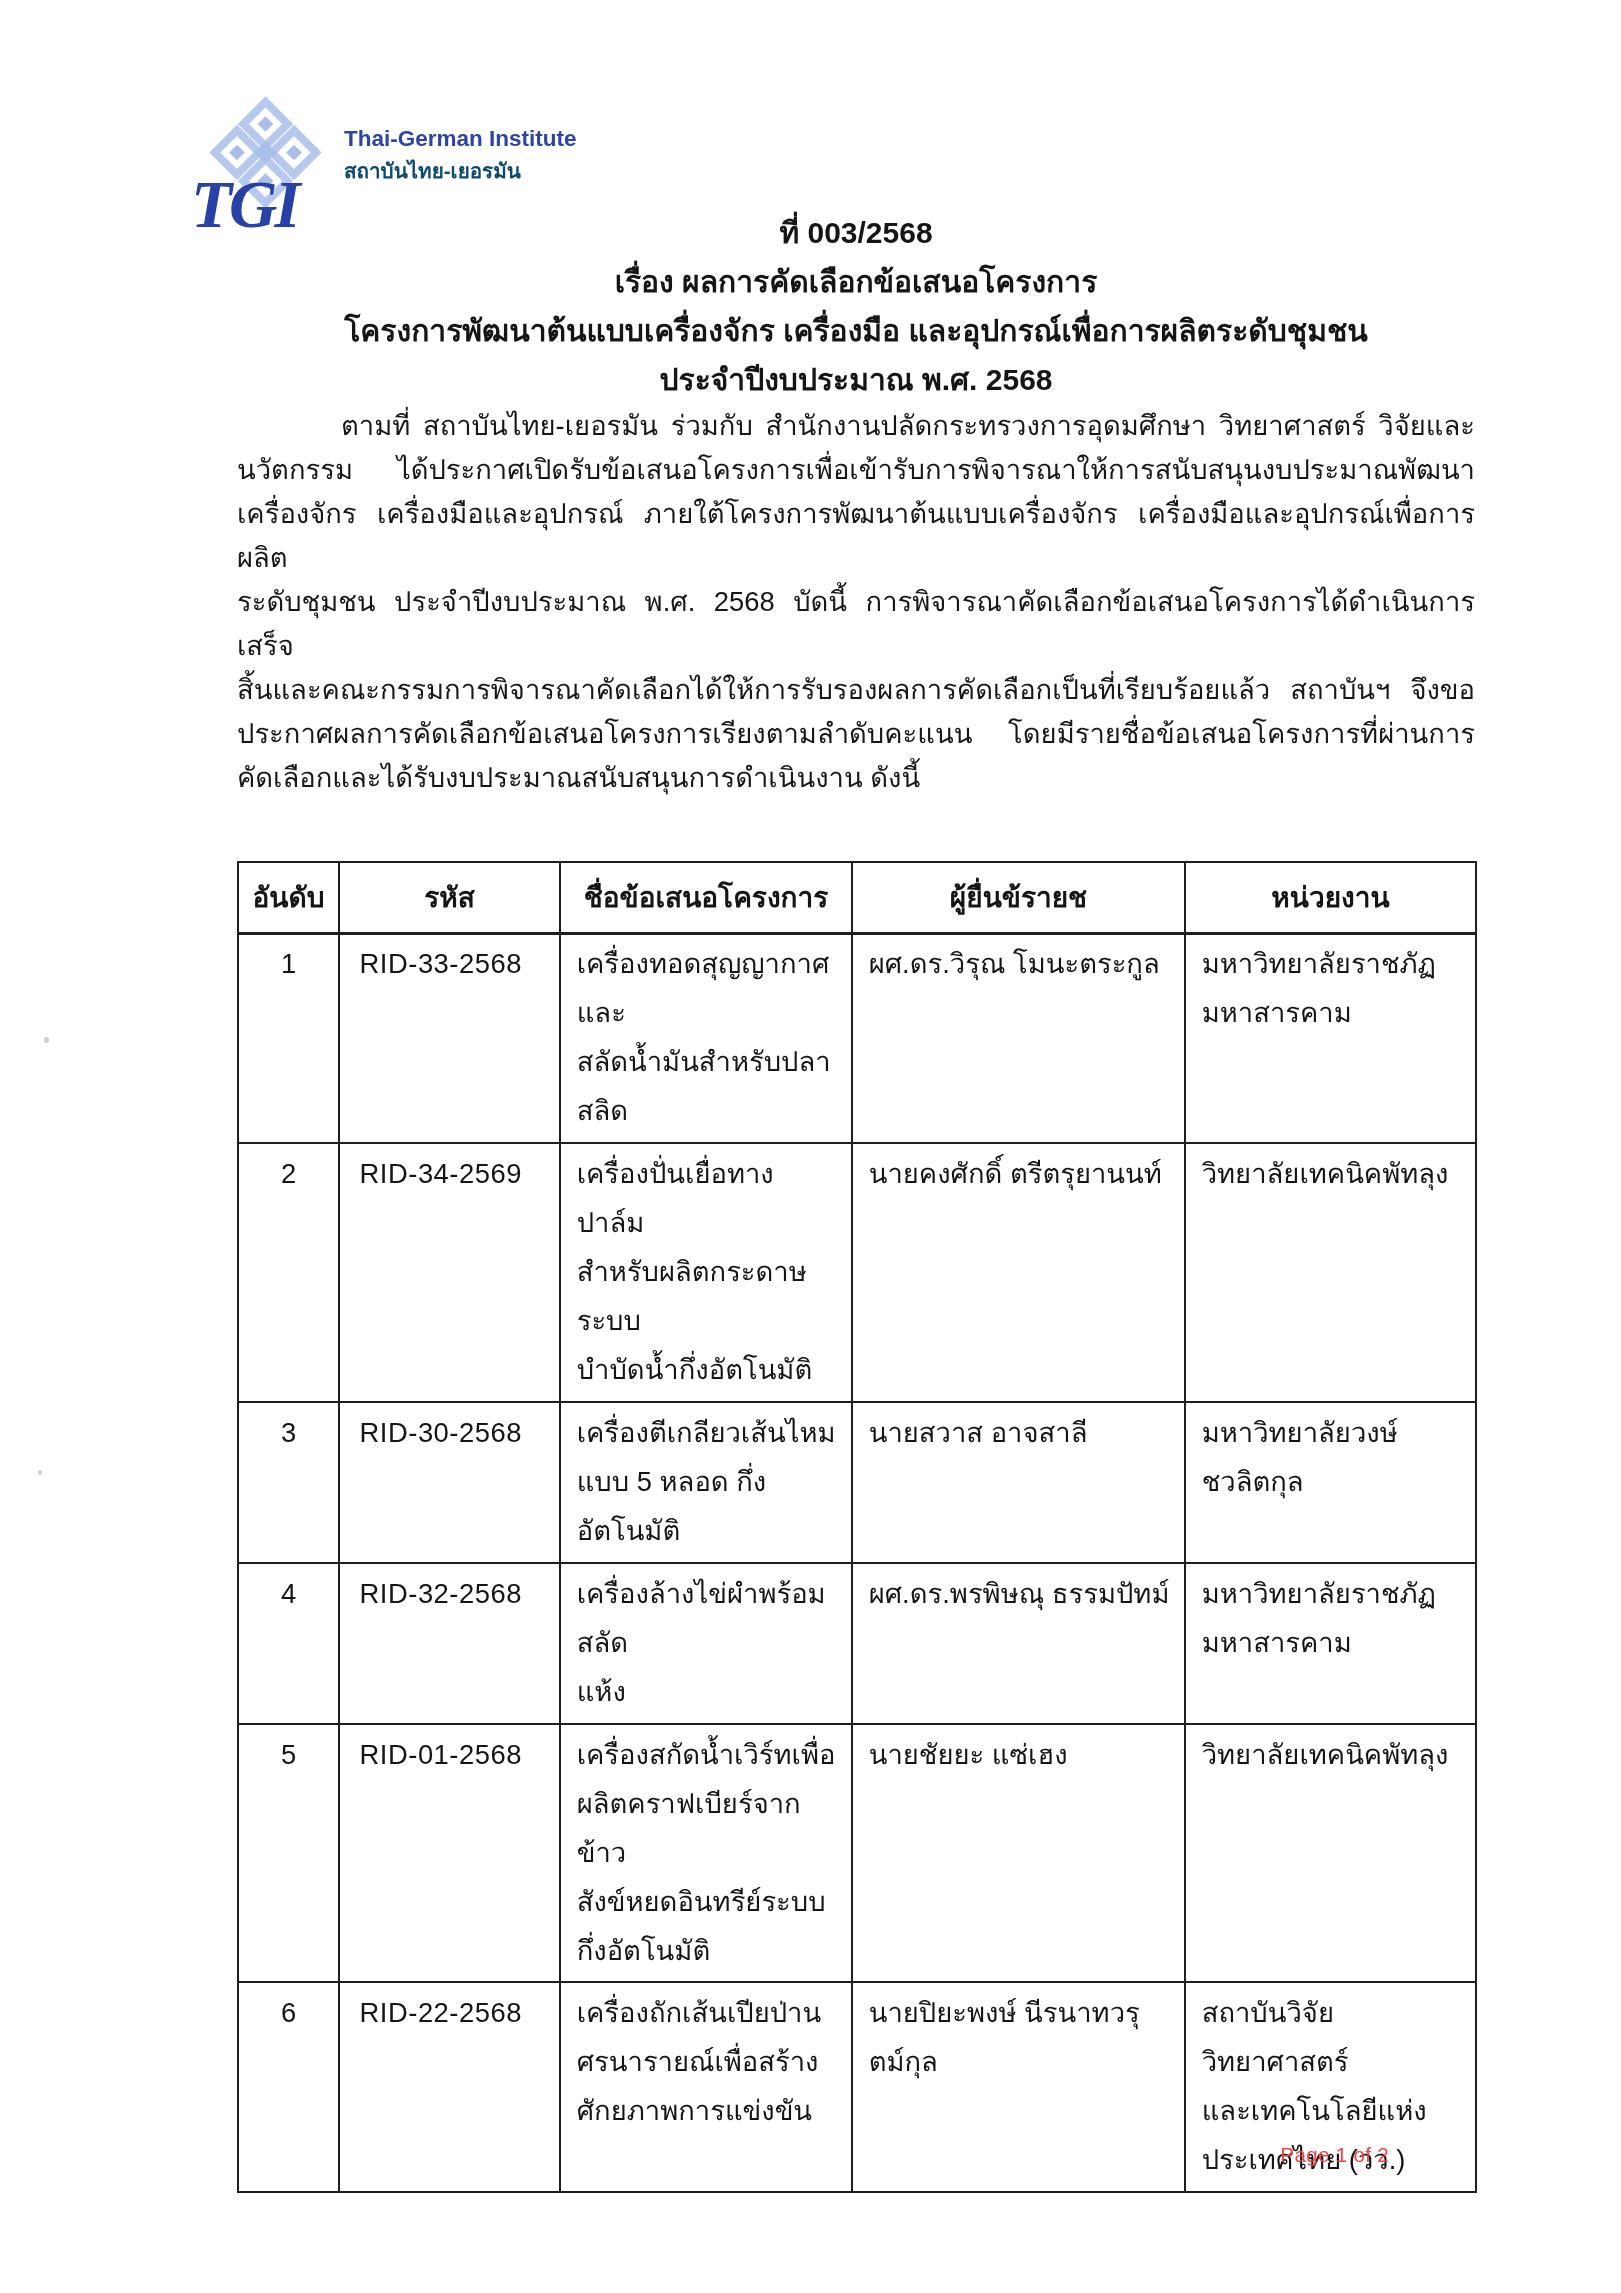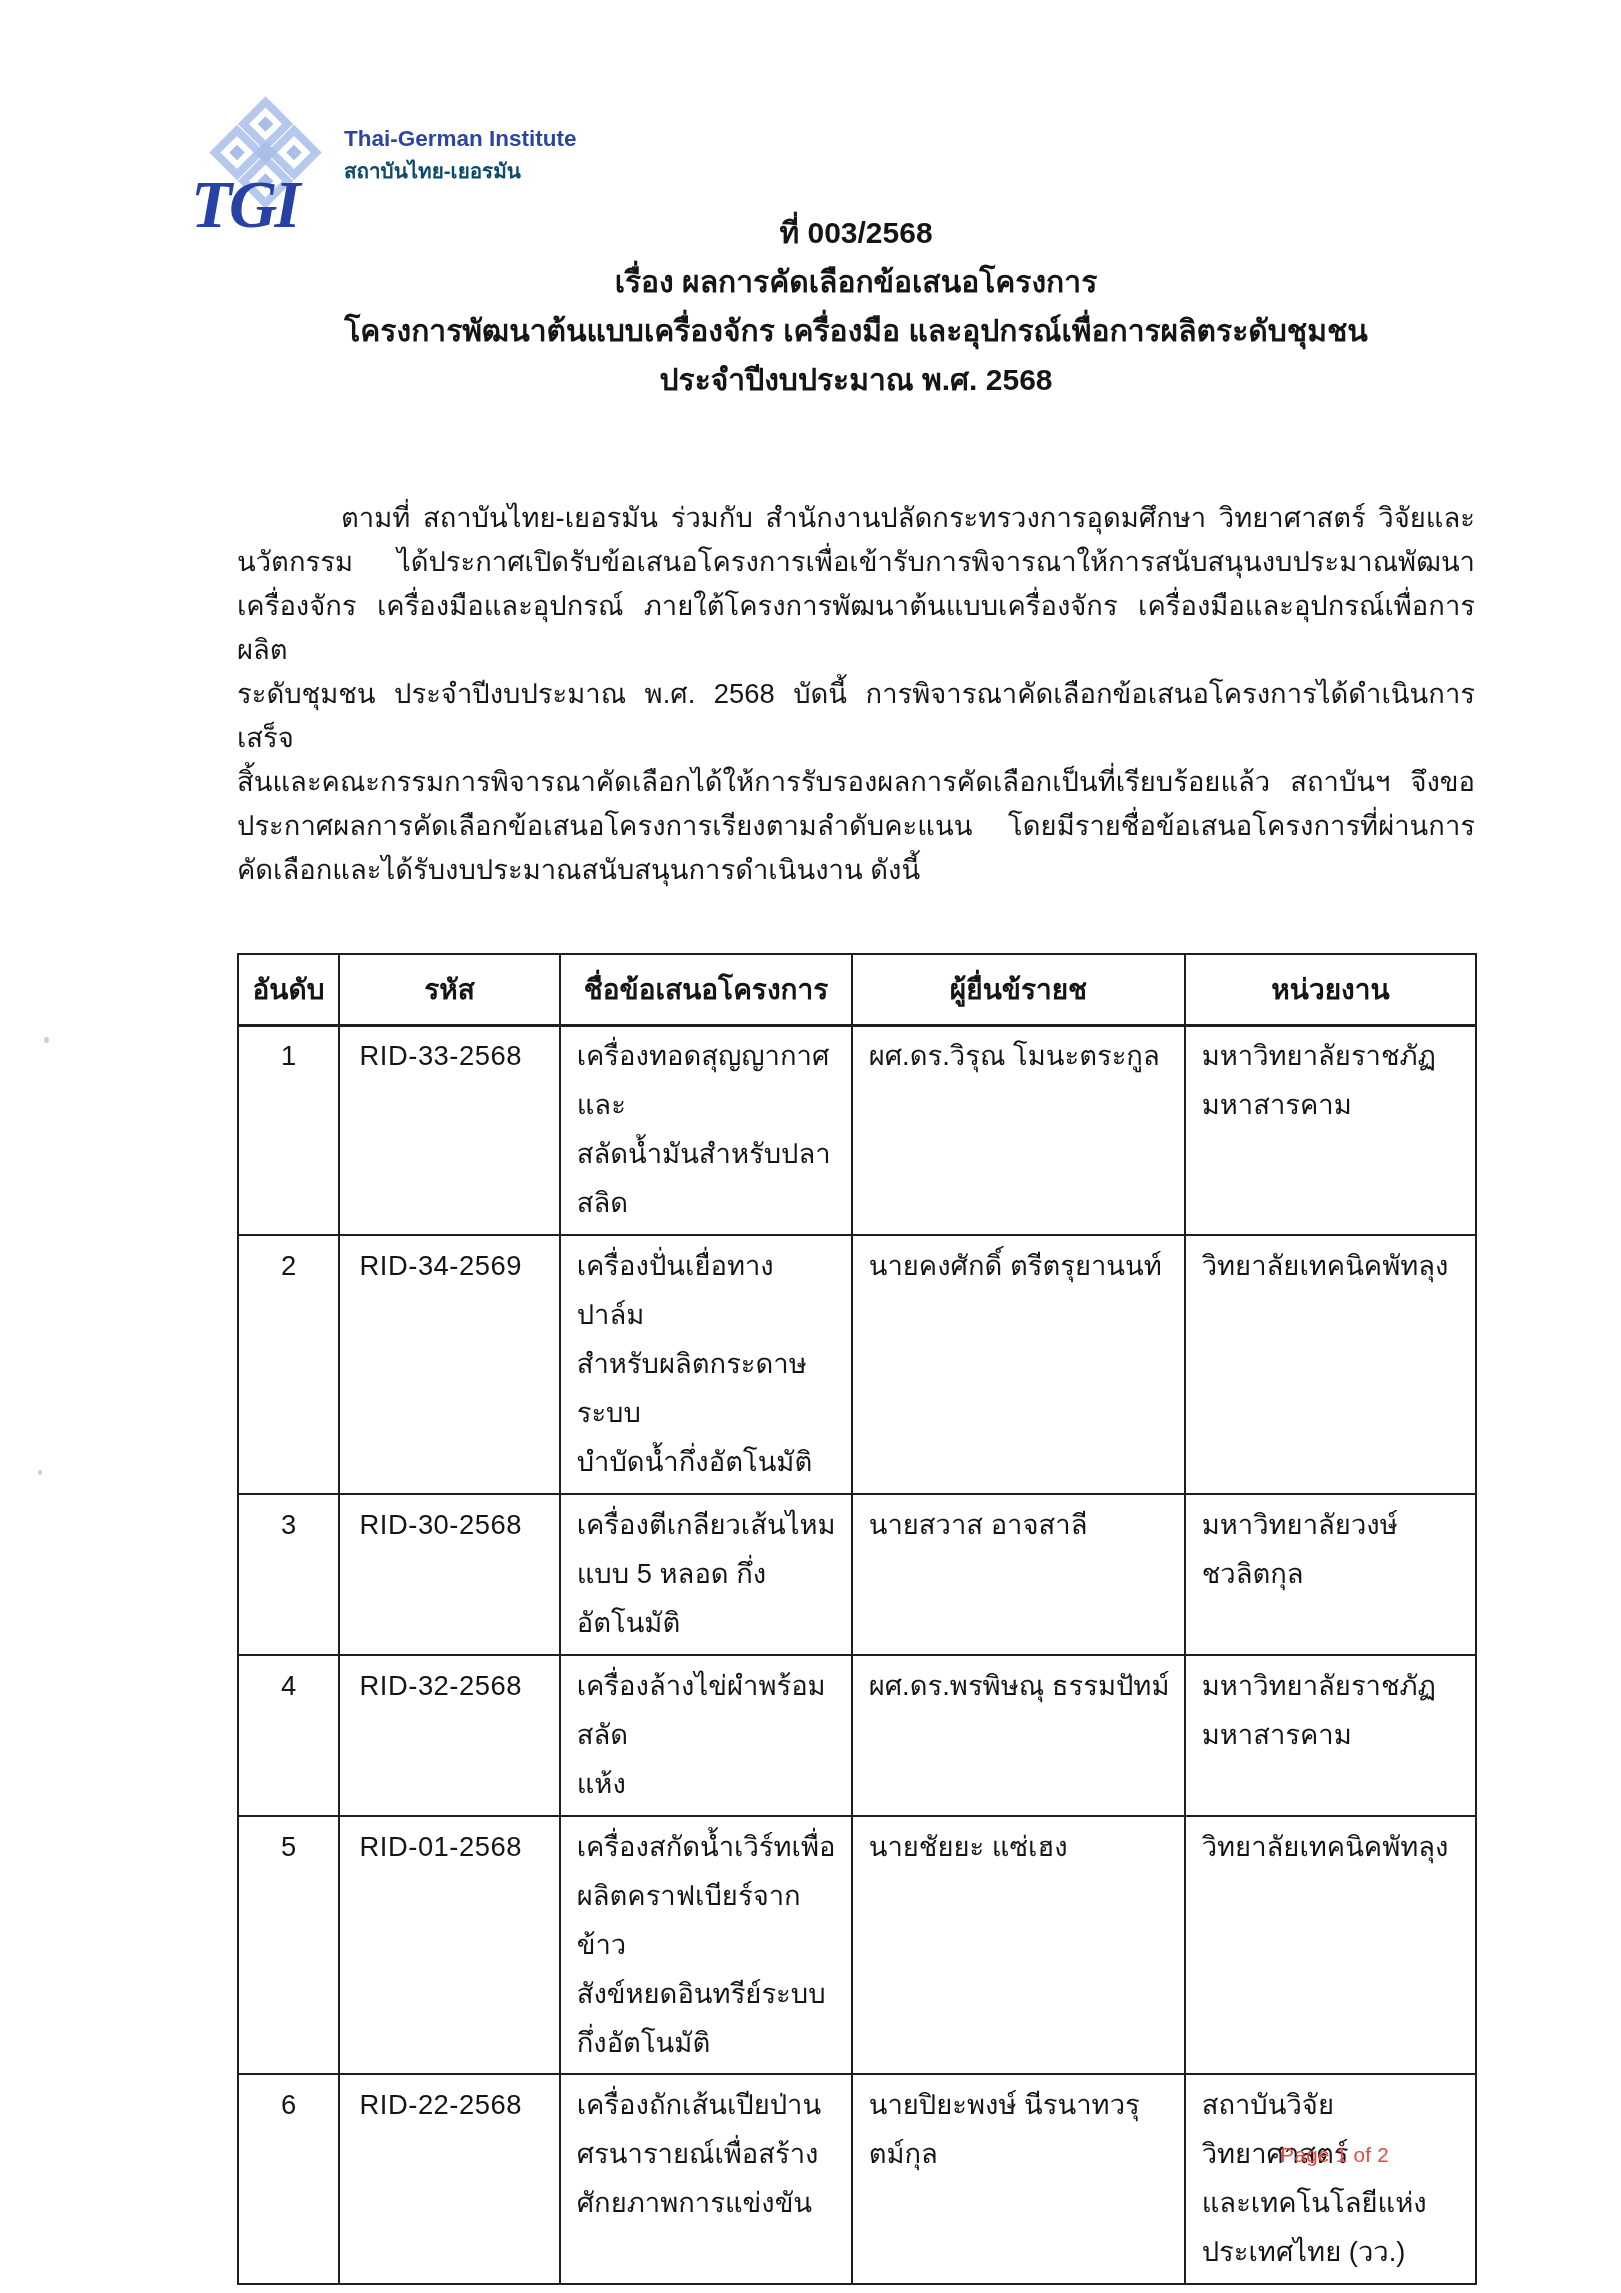--- a/index.html
+++ b/index.html
@@ -28,21 +28,21 @@
   }
   .org-en { position:absolute; left:153px; top:33px; font-size:22.5px; font-weight:bold; color:#2e44a3; white-space:nowrap; }
   .org-th { position:absolute; left:153px; top:61px; font-size:20.6px; font-weight:bold; color:#0c4a6e; white-space:nowrap;text-align:right; }
 
   
   .content { position:absolute; left:237px; top:0; width:1238px; }
 
   .title-block { padding-top:208px; text-align:center; font-weight:bold; font-size:30px; color:#151515; }
   .title-line { line-height:49px; white-space:pre-line; }
 
-  .body-paragraph { margin-top:92px; font-size:27.4px; color:#171717; }
+  .body-paragraph { font-size:27.4px; color:#171717; }
   .para-line { line-height:44px; text-align:justify; text-align-last:justify; white-space:normal; }
   .para-line.first { text-indent:104px; }
   .para-line.last { text-align-last:left; }
 
   
   .results-table {
     margin-top:61px; width:1238px;
     border-collapse:collapse; table-layout:fixed;
     font-size:27.4px; color:#151515;
     border:2.9px solid #1f1f1f;

